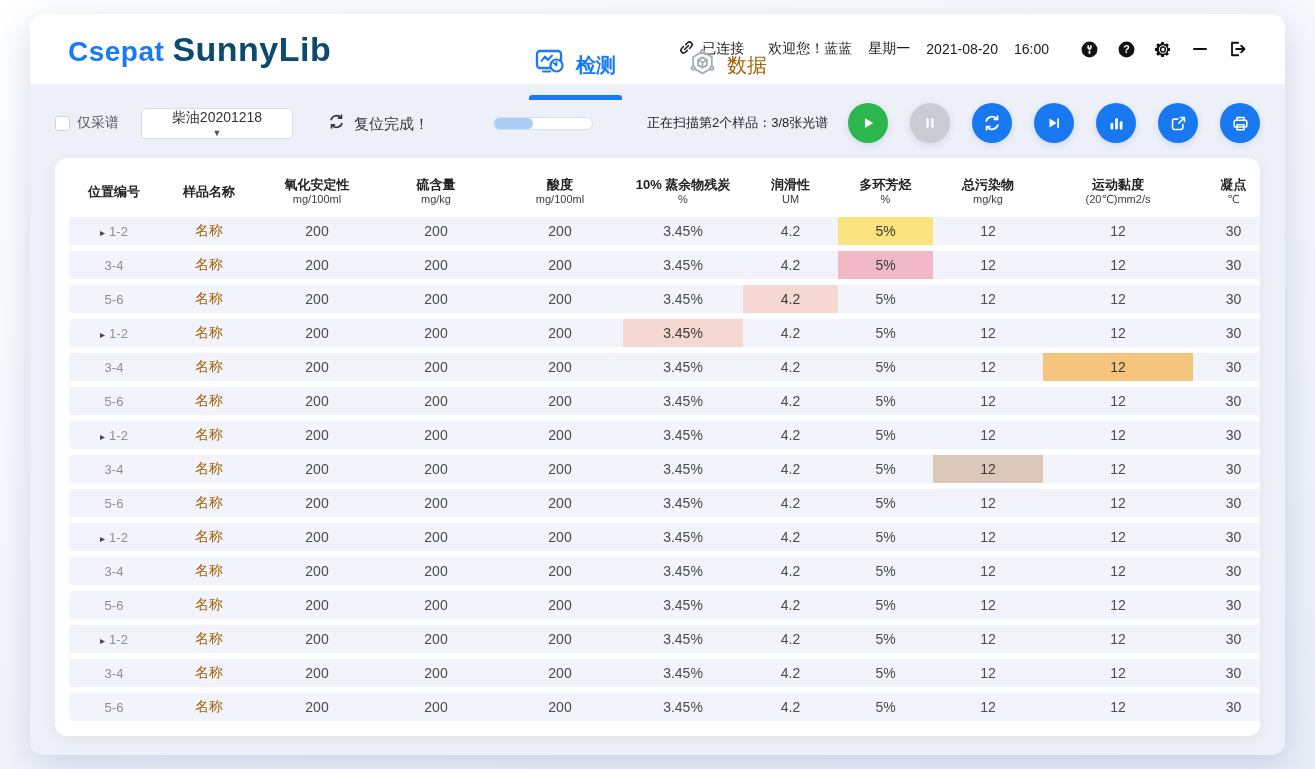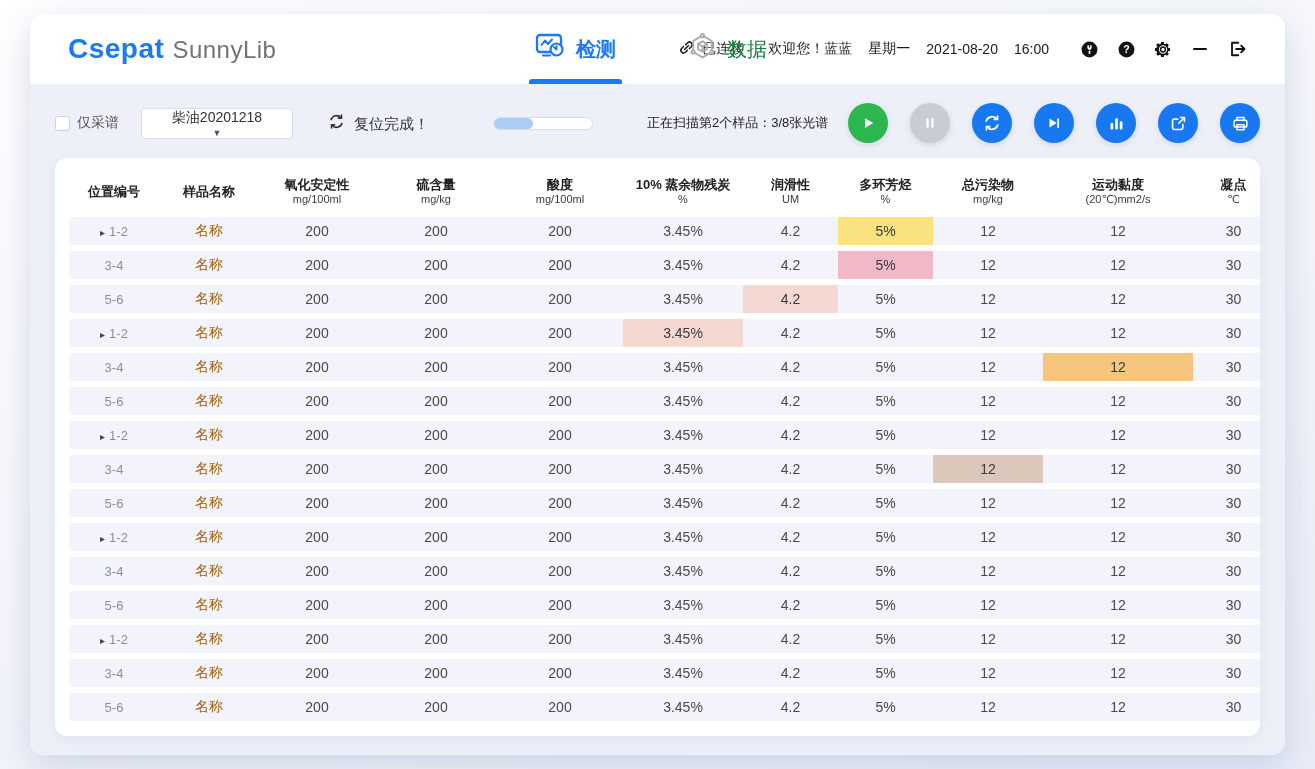--- a/index.html
+++ b/index.html
@@ -14,25 +14,25 @@
     background:#fff; border-radius:14px; overflow:hidden;
     box-shadow:0 10px 35px rgba(110,130,175,.28);
   }
   
   .appheader {
     height:70px; background:#fff; display:flex; align-items:center;
     padding:0 38px; position:relative; z-index:2;border-radius:17px;
   }
   .logo { display:flex; align-items:baseline; gap:8px; cursor:default; }
   .logo-primary { font-size:28px; font-weight:bold; color:#1a79f7; letter-spacing:.5px; }
-  .logo-secondary { font-size:24px; font-weight:400; color:#737373; letter-spacing:.5px; }
-  .tabs { position:absolute; left:505px; top:0; height:70px; display:flex; gap:72px; }
+  .logo-secondary { font-size:34px; font-weight:700; color:#0c4a6e; letter-spacing:.5px; }
+  .tabs { position:absolute; left:505px; top:16px; height:70px; display:flex; gap:72px; }
   .tab { display:flex; align-items:center; gap:10px; font-size:20px; position:relative; cursor:pointer; }
   .tab.active { color:#1a79f7; font-weight:600; }
-  .tab.inactive { color:#15803d; }
+  .tab.inactive { color:#a16207; }
   .tab.active::after {
     content:""; position:absolute; left:-6px; right:-6px; bottom:0; height:5px;
     background:#1a79f7; border-radius:3px 3px 0 0;
   }
   .header-right { margin-left:auto; display:flex; align-items:center; gap:16px; font-size:14px; color:#1c1c1e; }
   .conn { display:flex; align-items:center; gap:6px; margin-right:8px; }
   .hdr-icons { display:flex; align-items:center; gap:17px; margin-left:14px; }
   .hdr-icon { width:20px; height:20px; display:flex; align-items:center; justify-content:center; cursor:pointer; }
   .minus-bar { width:14px; height:2.5px; background:#111; border-radius:1px; }
   

